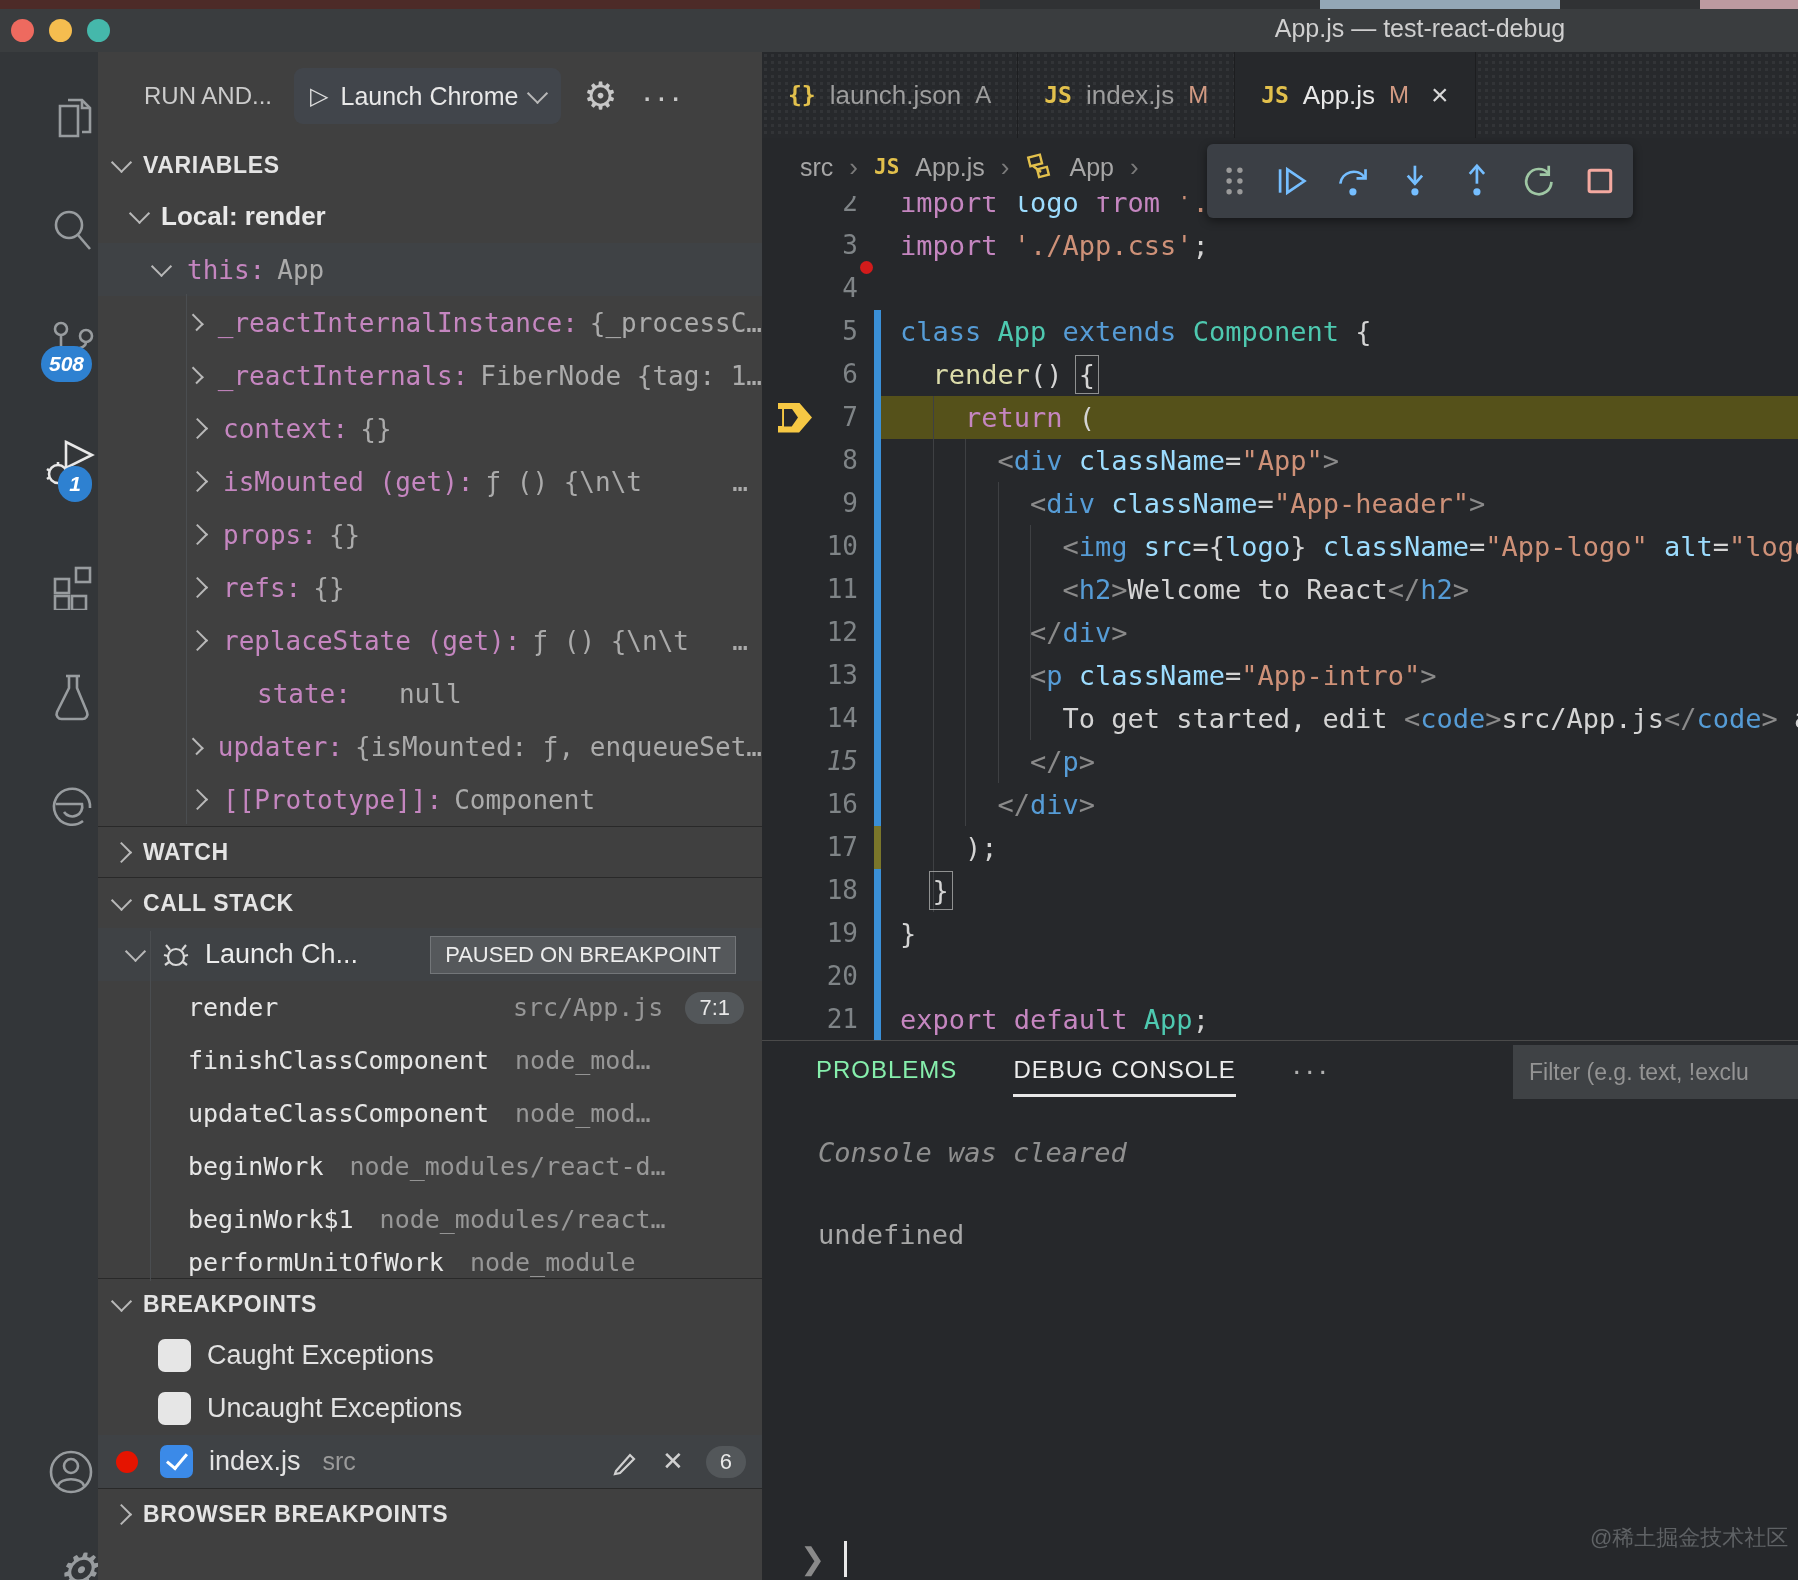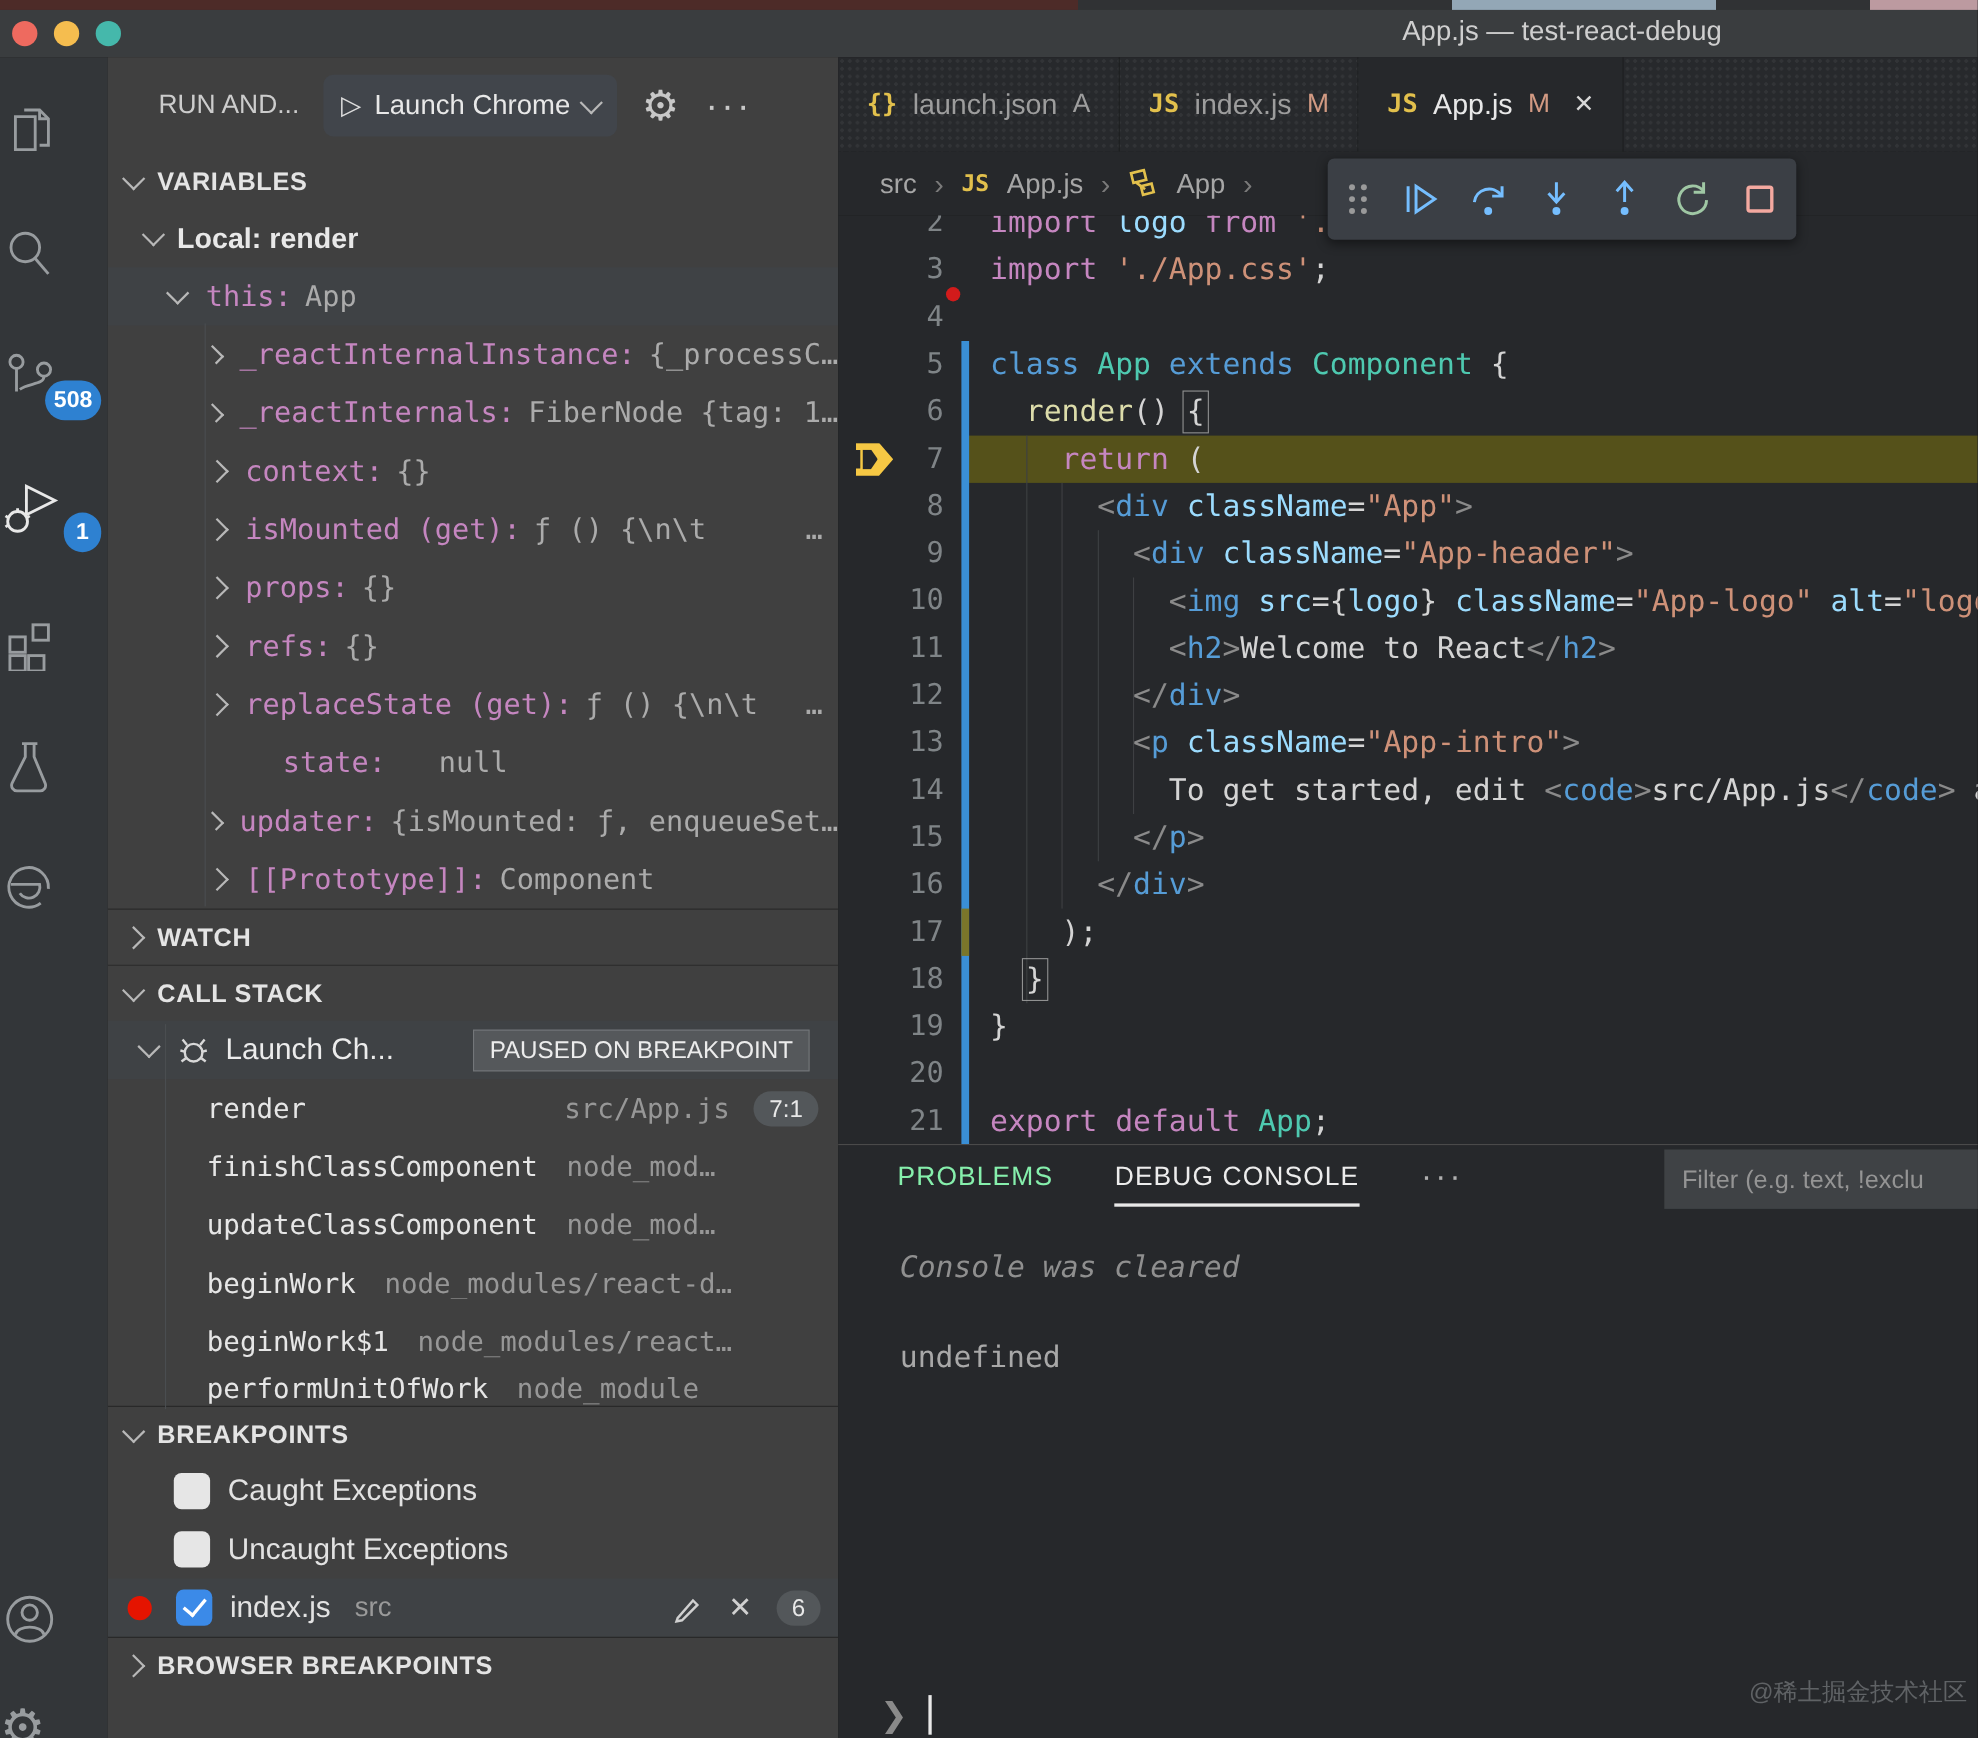--- a/index.html
+++ b/index.html
@@ -11,21 +11,21 @@
   
   #titlebar{position:absolute;left:0;top:0;width:1798px;height:52px;background:#3a3d3f;}
   #topstrip{position:absolute;left:0;top:0;width:1798px;height:9px;background:#303234;}
   .strip-seg{position:absolute;top:0;height:9px;}
   .tl{position:absolute;top:19px;width:23px;height:23px;border-radius:50%;}
   #win-title{position:absolute;top:14px;left:1100px;width:640px;text-align:center;
              font-size:25px;color:#cfcfcf;}
 
   
   #activitybar{position:absolute;left:0;top:52px;width:98px;height:1528px;background:#333639;}
-  .act-item{position:absolute;left:0;width:98px;height:96px;display:flex;align-items:center;justify-content:flex-start;}
+  .act-item{position:absolute;left:0;width:98px;height:96px;display:flex;align-items:center;justify-content:flex-end;font-style:italic;}
   .act-item svg{stroke:#989c9f;fill:none;stroke-width:2.6;}
   .act-item.active svg{stroke:#e8e8e8;}
   .act-badge{position:absolute;right:6px;bottom:10px;background:#2e81d1;color:#fff;
              font-size:21px;font-weight:bold;border-radius:18px;min-width:36px;height:36px;
              display:flex;align-items:center;justify-content:center;padding:0 8px;box-sizing:border-box;}
   .gear-glyph{font-size:46px;color:#989c9f;line-height:1;}
 
   
   #sidebar{position:absolute;left:98px;top:52px;width:664px;height:1528px;background:#404040;overflow:hidden;}
   #side-head{height:88px;display:flex;align-items:center;position:relative;}
@@ -429,21 +429,21 @@
     <div class="line-no" style="top: 328.5px;">10</div>
     <div class="code-row" style="top: 328.5px; padding-left: 300.5px;"><span class="c-punct">&lt;</span><span class="c-tag">img </span><span class="c-attr">src</span><span class="c-txt">=</span><span class="c-txt">{</span><span class="c-attr">logo</span><span class="c-txt">} </span><span class="c-attr">className</span><span class="c-txt">=</span><span class="c-str">"App-logo" </span><span class="c-attr">alt</span><span class="c-txt">=</span><span class="c-str">"logo"</span></div>
     <div class="line-no" style="top: 371.5px;">11</div>
     <div class="code-row" style="top: 371.5px; padding-left: 300.5px;"><span class="c-punct">&lt;</span><span class="c-tag">h2</span><span class="c-punct">&gt;</span><span class="c-txt">Welcome to React</span><span class="c-punct">&lt;/</span><span class="c-tag">h2</span><span class="c-punct">&gt;</span></div>
     <div class="line-no" style="top: 414.5px;">12</div>
     <div class="code-row" style="top: 414.5px; padding-left: 268px;"><span class="c-punct">&lt;/</span><span class="c-tag">div</span><span class="c-punct">&gt;</span></div>
     <div class="line-no" style="top: 457.5px;">13</div>
     <div class="code-row" style="top: 457.5px; padding-left: 268px;"><span class="c-punct">&lt;</span><span class="c-tag">p </span><span class="c-attr">className</span><span class="c-txt">=</span><span class="c-str">"App-intro"</span><span class="c-punct">&gt;</span></div>
     <div class="line-no" style="top: 500.5px;">14</div>
     <div class="code-row" style="top: 500.5px; padding-left: 300.5px;"><span class="c-txt">To get started, edit </span><span class="c-punct">&lt;</span><span class="c-tag">code</span><span class="c-punct">&gt;</span><span class="c-txt">src/App.js</span><span class="c-punct">&lt;/</span><span class="c-tag">code</span><span class="c-punct">&gt;</span><span class="c-txt"> and save to reload.</span></div>
-    <div class="line-no" style="top: 543.5px;">15</div>
+    <div class="line-no" style="top: 543.5px; font-style: italic;">15</div>
     <div class="code-row" style="top: 543.5px; padding-left: 268px;"><span class="c-punct">&lt;/</span><span class="c-tag">p</span><span class="c-punct">&gt;</span></div>
     <div class="line-no" style="top: 586.5px;">16</div>
     <div class="code-row" style="top: 586.5px; padding-left: 235.5px;"><span class="c-punct">&lt;/</span><span class="c-tag">div</span><span class="c-punct">&gt;</span></div>
     <div class="line-no" style="top: 629.5px;">17</div>
     <div class="code-row" style="top: 629.5px; padding-left: 203px;"><span class="c-txt">);</span></div>
     <div class="line-no" style="top: 672.5px;">18</div>
     <div class="code-row" style="top: 672.5px; padding-left: 170.5px;"><span class="c-txt box">}</span></div>
     <div class="line-no" style="top: 715.5px;">19</div>
     <div class="code-row" style="top: 715.5px; padding-left: 138px;"><span class="c-txt">}</span></div>
     <div class="line-no" style="top: 758.5px;">20</div>

